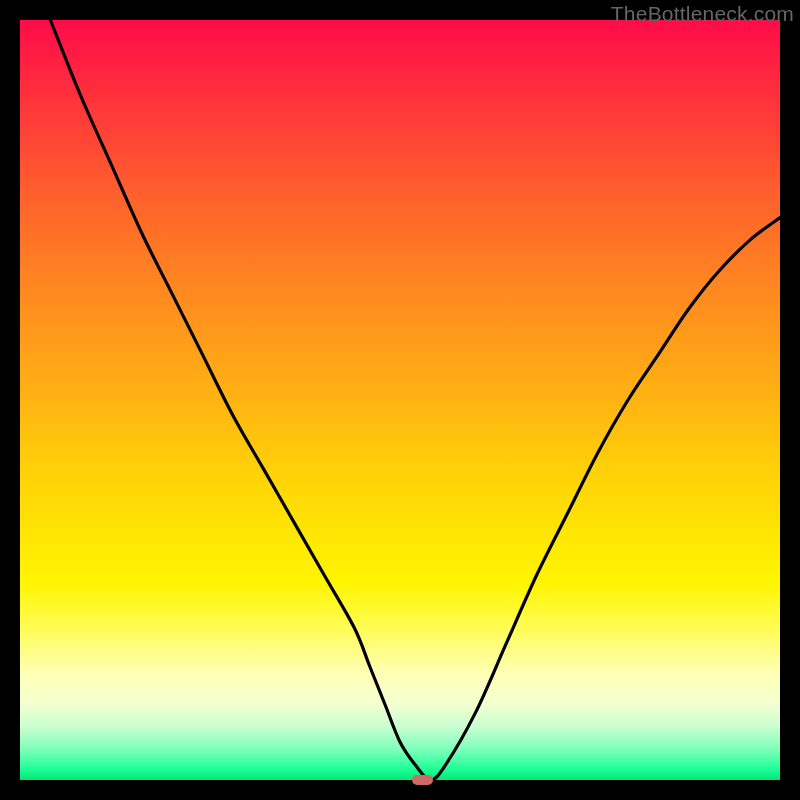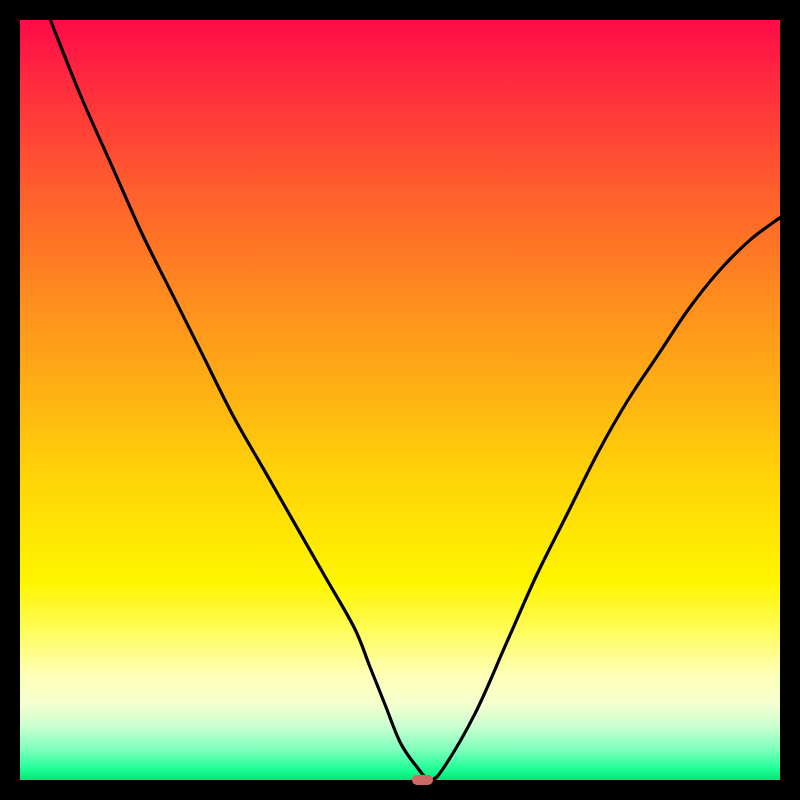--- a/index.html
+++ b/index.html
@@ -75,14 +75,15 @@
   <div class="plot-area">
 
     <svg class="curve" viewBox="0 0 760 760" preserveAspectRatio="none">
       <path id="curve-path" d="M 30.400000000000002,0 C 35.46666666666667,12.666666666666666 50.66666666666667,51.93333333333334 60.800000000000004,76 C 70.93333333333334,100.06666666666666 81.06666666666666,121.59999999999997 91.2,144.39999999999998 C 101.33333333333334,167.2 111.46666666666667,191.26666666666674 121.60000000000001,212.80000000000007 C 131.73333333333335,234.3333333333334 141.86666666666667,253.33333333333331 152,273.59999999999997 C 162.13333333333333,293.8666666666666 172.26666666666668,314.1333333333333 182.4,334.4 C 192.53333333333333,354.66666666666663 202.66666666666669,376.2 212.8,395.2 C 222.93333333333334,414.2 233.0666666666667,430.6666666666667 243.20000000000002,448.40000000000003 C 253.33333333333334,466.1333333333334 263.46666666666664,483.8666666666667 273.59999999999997,501.59999999999997 C 283.7333333333333,519.3333333333333 293.8666666666667,537.0666666666666 304,554.8 C 314.1333333333333,572.5333333333333 326.79999999999995,592.8 334.4,608 C 342,623.2 344.53333333333336,633.3333333333334 349.6,646 C 354.6666666666667,658.6666666666666 359.73333333333335,671.3333333333334 364.8,684 C 369.8666666666667,696.6666666666666 374.93333333333334,711.8666666666667 380,722 C 385.06666666666666,732.1333333333333 390.1333333333333,738.4666666666666 395.2,744.8 C 400.26666666666665,751.1333333333333 405.33333333333337,760 410.40000000000003,760 C 415.4666666666667,760 418,756.1999999999999 425.6,744.8 C 433.20000000000005,733.4 445.8666666666667,711.8666666666667 456,691.6 C 466.1333333333333,671.3333333333334 476.2666666666667,646 486.40000000000003,623.2 C 496.53333333333336,600.4000000000001 506.66666666666674,576.3333333333333 516.8000000000001,554.8 C 526.9333333333334,533.2666666666667 537.0666666666666,514.2666666666667 547.1999999999999,494 C 557.3333333333333,473.73333333333335 567.4666666666667,452.2 577.6,433.2 C 587.7333333333333,414.2 597.8666666666667,396.4666666666667 608,380 C 618.1333333333333,363.5333333333333 628.2666666666667,349.59999999999997 638.4,334.4 C 648.5333333333333,319.2 658.6666666666666,302.73333333333335 668.8,288.8 C 678.9333333333333,274.8666666666667 689.0666666666667,262.19999999999993 699.2,250.79999999999995 C 709.3333333333334,239.39999999999995 719.4666666666667,229.26666666666662 729.6,220.39999999999998 C 739.7333333333333,211.53333333333333 754.9333333333334,201.4 760,197.60000000000002 " fill="none" stroke="#000000" stroke-width="3.2" stroke-linecap="round" stroke-linejoin="round"></path>
     </svg>
 
     <div id="marker" class="marker" style="left: 392.16px; top: 755.06px; width: 21.28px; height: 9.88px; background: rgb(204, 107, 102);"></div>
 
   </div>
 
+  <div class="watermark">TheBottleneck.com</div>
 
 </div>
 
 </body></html>

